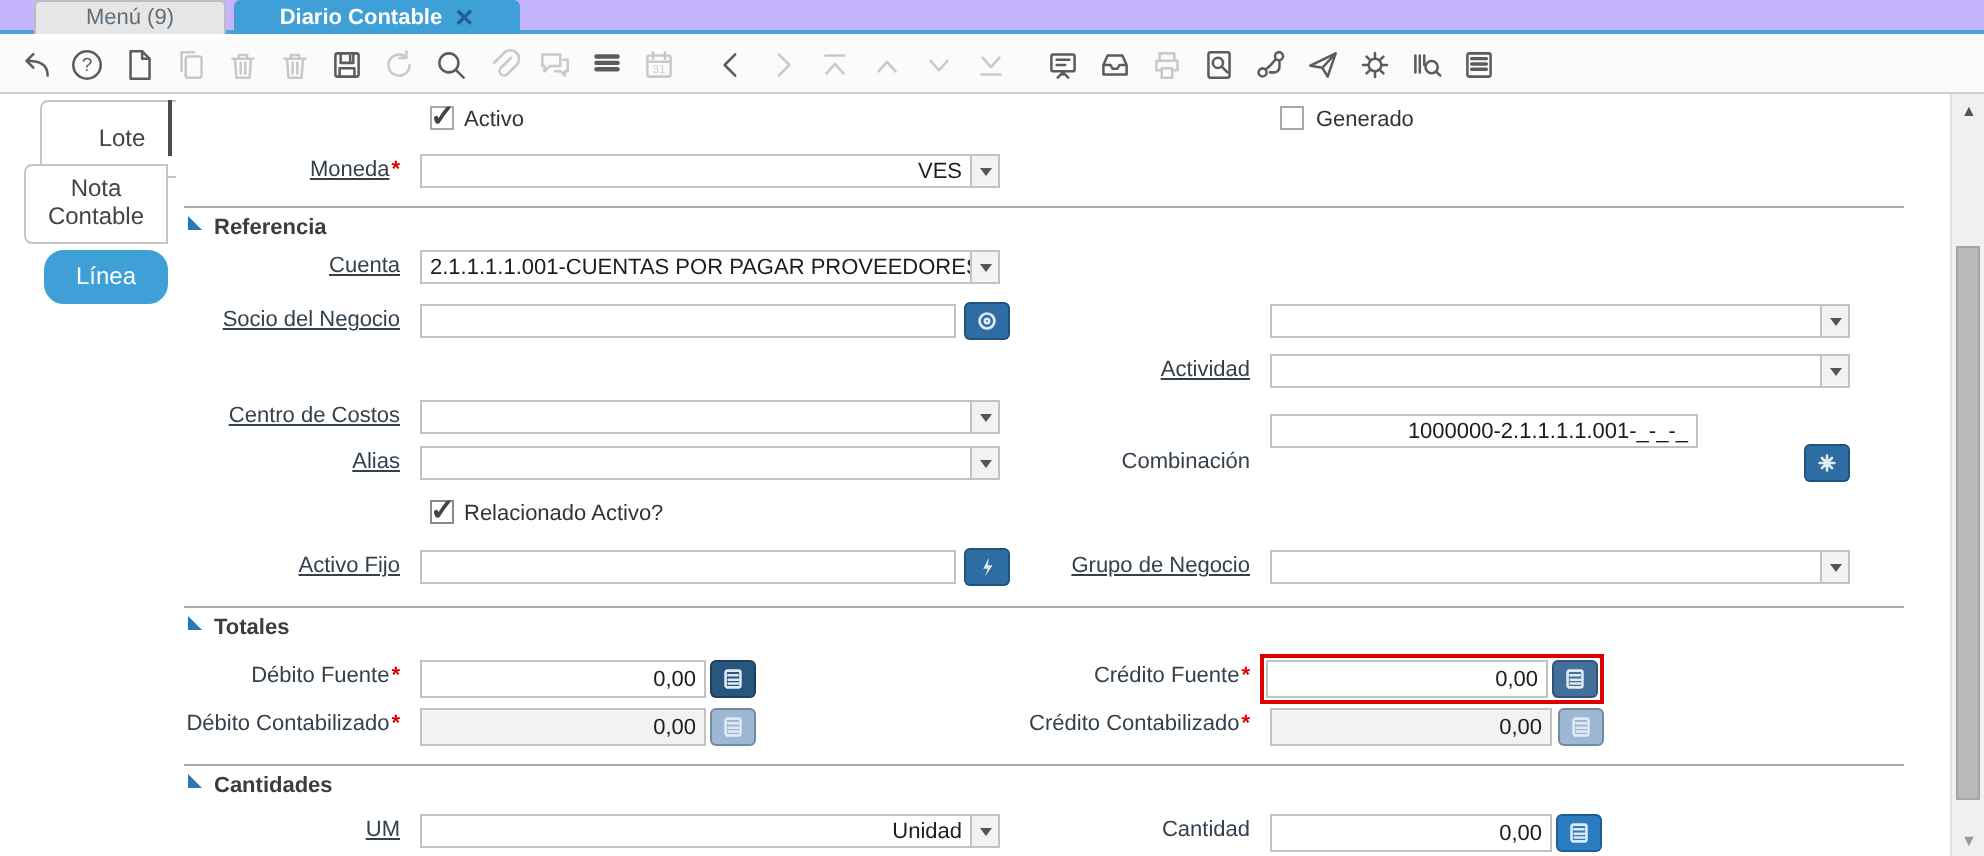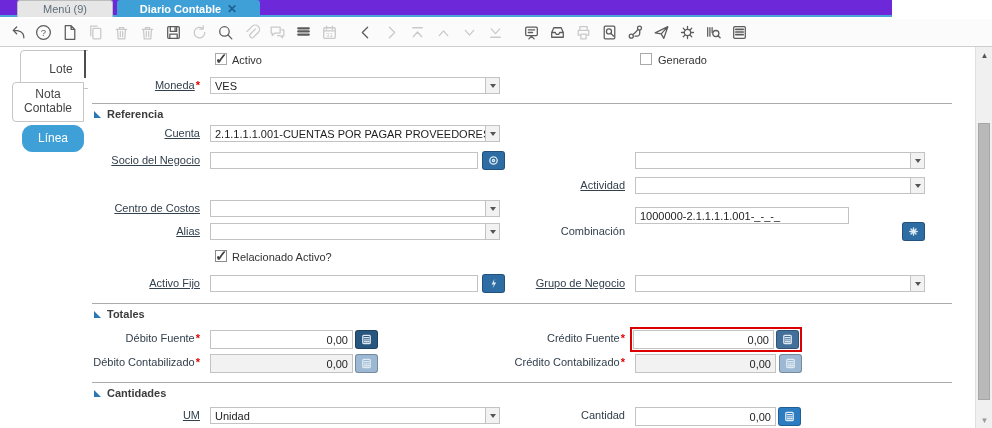--- a/index.html
+++ b/index.html
@@ -3,21 +3,21 @@
 <meta charset="utf-8">
 <style>
   :root{
     --tab-blue:#3fa0d8; --btn-mid:#2e6da4; --btn-dark:#27567f; --btn-soft:#43709b;
     --btn-bright:#2b7cc0; --btn-dis:#9cb8d2; --red:#dd0000;
   }
   *{box-sizing:border-box;margin:0;padding:0}
   body{font-family:"Liberation Sans",sans-serif;background:#888;}
   .window{position:relative;width:992px;height:428px;background:#fff;overflow:hidden;font-size:11px;color:#333;}
   
-  .tabbar{position:absolute;left:0;top:0;width:892px;height:17px;background:#6d28d9;border-bottom:2px solid #4aa6da;}
+  .tabbar{position:absolute;left:0;top:0;width:992px;height:17px;background:#c4b5fd;border-bottom:2px solid #4aa6da;}
   .tab{position:absolute;top:0;height:17px;display:flex;align-items:center;justify-content:center;
        border-radius:3px 3px 0 0;font-size:11px;}
   .tab-menu{left:17px;width:96px;background:#e6e6e6;border:1px solid #bdbdbd;border-bottom:none;color:#5f6e78;}
   .tab-active{left:117px;width:143px;background:var(--tab-blue);color:#fff;font-weight:bold;gap:6px;}
   .tab-close{font-weight:bold;color:#1d618f;font-size:12px;cursor:pointer}
   
   .toolbar{position:absolute;left:0;top:19px;width:992px;height:28px;background:#fbfbfb;
            border-bottom:1px solid #cfcfcf;display:flex;align-items:center;padding-left:8px;}
   .tbicon{width:19px;height:19px;margin-right:7px;display:inline-flex;align-items:center;justify-content:center}
   .tbicon svg{width:19px;height:19px;stroke:#5c5c5c;fill:none;stroke-width:1.2;stroke-linecap:round;stroke-linejoin:round}
@@ -27,28 +27,28 @@
   .tbicon.gap{margin-right:17px}
   
   .sidebar{position:absolute;left:0;top:47px;width:88px;height:381px;background:#fff;}
   .vtab{position:absolute;display:flex;align-items:center;justify-content:center;text-align:center;
         background:#fff;border:1px solid #c5c5c5;border-radius:4px 0 0 4px;color:#444;font-size:12px;line-height:1.15;cursor:pointer}
   .vtab.active{background:var(--tab-blue);color:#fff;border-color:#3fa0d8;border-radius:10px;}
   .vtab-edge{position:absolute;left:84px;top:3px;width:2px;height:28px;background:#4d4d4d;}
   
   .content{position:absolute;left:88px;top:47px;width:887px;height:381px;background:#fff;}
   .hr{position:absolute;left:4px;width:860px;height:1px;background:#ababab;}
-  .section{position:absolute;left:6px;display:flex;align-items:center;gap:6px;font-weight:bold;color:#3c3c3c;}
+  .section{position:absolute;left:6px;display:flex;gap:6px;font-weight:bold;color:#3c3c3c;}
   .tri{width:0;height:0;border-bottom:7px solid #2a77b5;border-right:7px solid transparent;}
   .lbl{position:absolute;width:112px;text-align:right;color:#33404d;line-height:17px;}
   .lbl.r{left:420px;width:117px;}
   .lbl.link span.t{text-decoration:underline;cursor:pointer}
   .req{color:#e00000;margin-left:1px;font-weight:bold}
   .input,.combo{position:absolute;height:17px;border:1px solid #c3c3c3;background:#fff;display:flex;align-items:center;}
-  .input .val,.combo .val{flex:1;padding:0 4px;white-space:nowrap;overflow:hidden;color:#1d1d1d;}
+  .input .val,.combo .val{flex:1;padding:0 4px;white-space:nowrap;overflow:hidden;color:#1d1d1d;text-align:right;}
   .input .val.num{text-align:right}
   .input.dis,.combo.dis{background:#f2f2f2;}
   .combo-btn{width:14px;height:100%;border-left:1px solid #c3c3c3;background:#f2f2f2;display:flex;align-items:center;justify-content:center;cursor:pointer}
   .caret{width:0;height:0;border-left:3.5px solid transparent;border-right:3.5px solid transparent;border-top:4px solid #555;}
   .bluebtn{position:absolute;width:23px;height:19px;border-radius:3px;display:flex;align-items:center;justify-content:center;cursor:pointer;border:1px solid rgba(0,0,0,.25)}
   .bluebtn svg{width:13px;height:13px;stroke:#dfeaf2;fill:none;stroke-width:1.4;stroke-linecap:round}
   .b-mid{background:var(--btn-mid)} .b-dark{background:var(--btn-dark)} .b-soft{background:var(--btn-soft)}
   .b-bright{background:var(--btn-bright)} .b-dis{background:var(--btn-dis);cursor:default}
   .chk{position:absolute;width:12px;height:12px;border:1px solid #a9a9a9;background:#fff;font-size:15px;font-weight:bold;color:#434343;line-height:9px;}
   .chk.on{text-indent:-1px}

